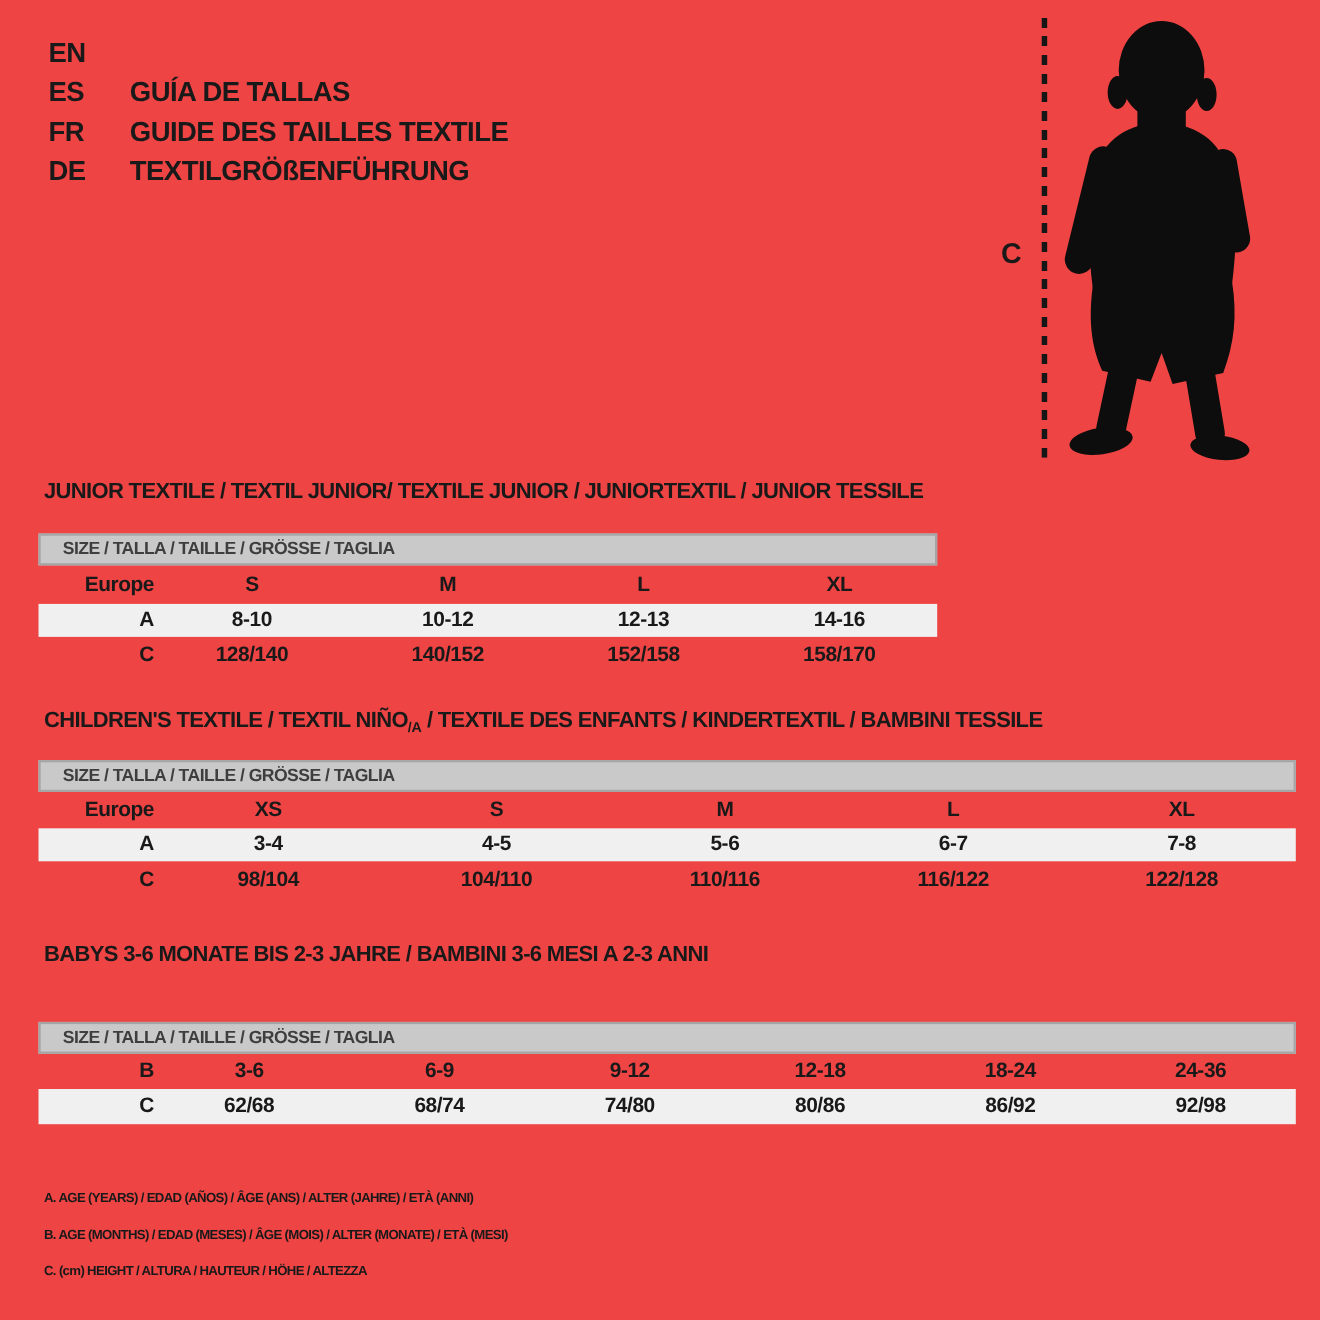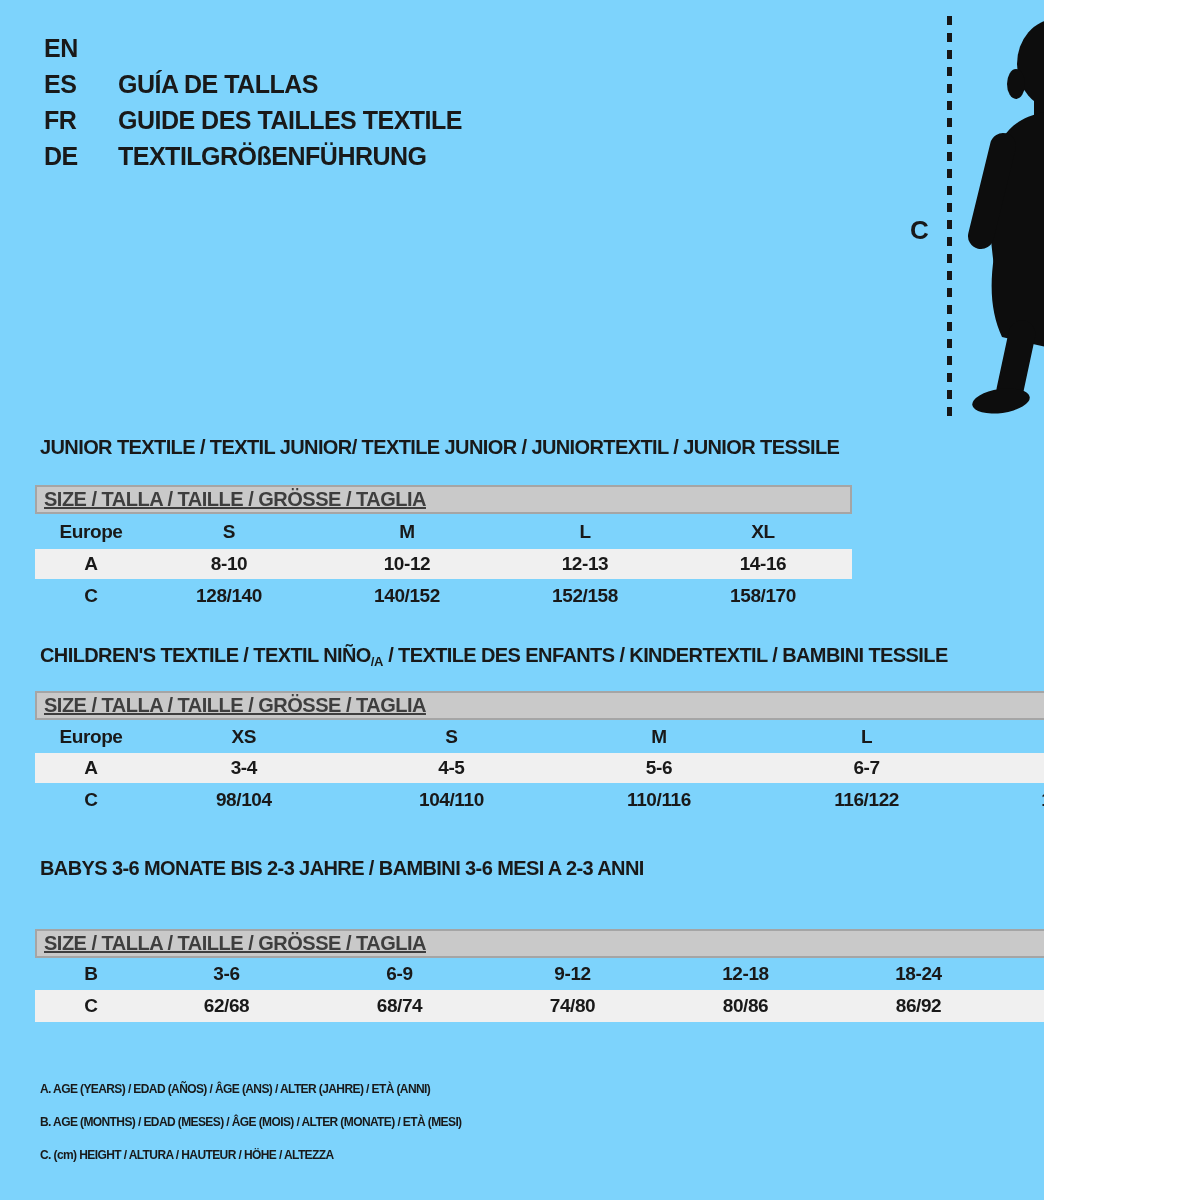--- a/index.html
+++ b/index.html
@@ -1,38 +1,38 @@
 <!DOCTYPE html>
 <html><head>
 <meta charset="utf-8">
 <style>
   html,body{margin:0;padding:0;background:#ffffff;}
   .page{
-    position:relative;width:1044px;height:1200px;background:#7dd3fc;overflow:hidden;
+    position:relative;width:1200px;height:1200px;background:#ef4444;overflow:hidden;
     font-family:"Liberation Sans", sans-serif;color:#191919;
   }
   
   .lang-block{position:absolute;left:44px;top:30px;}
   .lang-row{display:flex;height:36px;align-items:center;font-size:25px;font-weight:bold;letter-spacing:-0.5px;white-space:nowrap;}
   .lang-code{width:74px;flex:0 0 74px;}
   
   .measure-line{position:absolute;left:947px;top:16px;width:5px;height:400px;
     background:repeating-linear-gradient(to bottom,#161616 0 9px,transparent 9px 17px);}
   .measure-label{position:absolute;left:910px;top:215px;font-size:26px;font-weight:bold;}
   .silhouette{position:absolute;left:960px;top:14px;}
   
   .sec-title{position:absolute;left:40px;font-size:20px;font-weight:bold;letter-spacing:-0.6px;white-space:nowrap;line-height:22px;}
   .sec-title .subscr{font-size:13px;vertical-align:-4px;letter-spacing:-0.3px;}
   
   .size-table{position:absolute;left:35px;}
   .tbar{height:29px;background:#c9c9c9;border:2px solid #a5a5a5;box-sizing:border-box;
-    display:flex;align-items:center;padding-left:7px;font-size:20px;font-weight:bold;
-    color:#3e3e3e;letter-spacing:-0.5px;text-decoration:underline;}
+    display:flex;align-items:center;padding-left:20px;font-size:16px;font-weight:bold;
+    color:#3e3e3e;letter-spacing:-0.5px;}
   .trow{display:flex;align-items:center;font-size:19px;font-weight:bold;letter-spacing:-0.4px;}
-  .trow .lbl{flex:0 0 105px;width:105px;padding-left:7px;box-sizing:border-box;text-align:center;}
+  .trow .lbl{flex:0 0 105px;width:105px;padding-left:7px;box-sizing:border-box;text-align:right;}
   .trow .val{flex:1;text-align:center;}
   .stripe{background:#f0f0f0;}
   .h35{height:35px}.h33{height:33px}.h30{height:30px}.h34{height:34px}.h32{height:32px}
   
   .footnotes{position:absolute;left:40px;top:1072px;}
   .footnote{height:33px;display:flex;align-items:center;font-size:12px;font-weight:bold;letter-spacing:-0.6px;white-space:nowrap;}
 </style>
 </head>
 <body>
 

